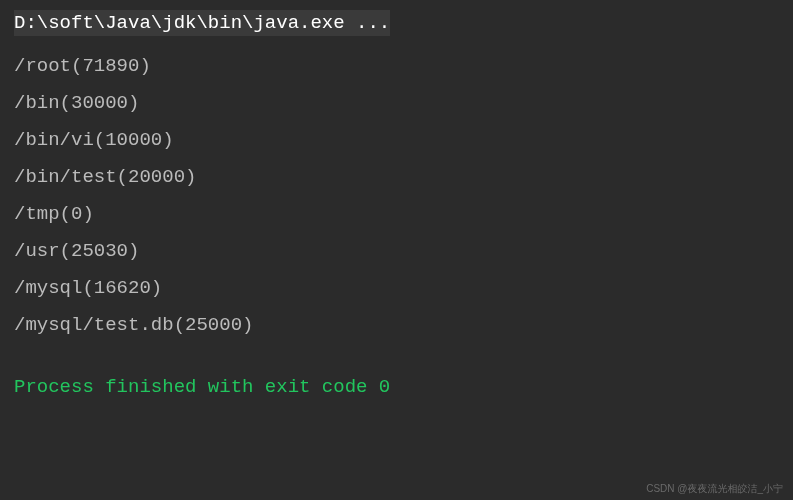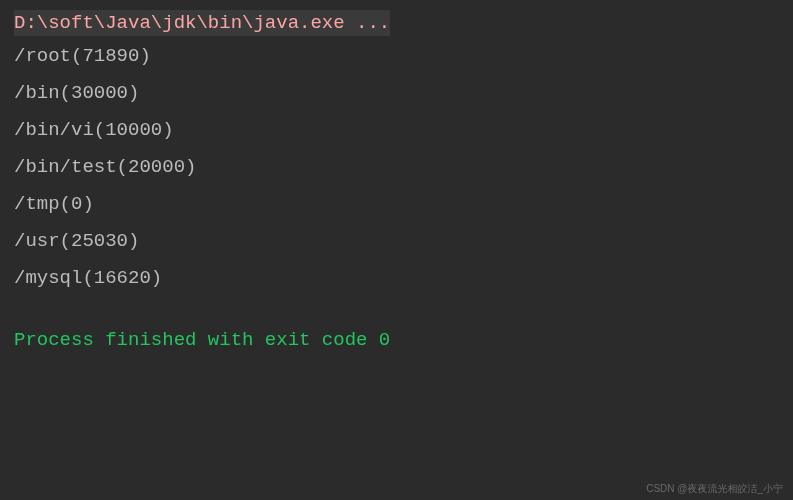--- a/index.html
+++ b/index.html
@@ -13,24 +13,24 @@
       background: #2b2b2b;
       font-family: 'Consolas', 'Monaco', 'Courier New', monospace;
       font-size: 19px;
       color: #bbbbbb;
       padding: 10px 14px;
       position: relative;
       overflow: hidden;
     }
     .command-line {
       background: #3a3a3a;
-      color: #fca5a5;
+      color: #ffffff;
       padding: 2px 0;
       display: inline-block;
-      margin-bottom: 2px;
+      margin-bottom: 12px;
     }
     .output-line {
       color: #bbbbbb;
       line-height: 1.95;
       white-space: pre;
     }
     .exit-line {
       color: #22c55e;
       margin-top: 32px;
       white-space: pre;
@@ -51,18 +51,19 @@
 
 <div class="command-line">D:\soft\Java\jdk\bin\java.exe ...</div>
 <div>
   <div class="output-line">/root(71890)</div>
   <div class="output-line">/bin(30000)</div>
   <div class="output-line">/bin/vi(10000)</div>
   <div class="output-line">/bin/test(20000)</div>
   <div class="output-line">/tmp(0)</div>
   <div class="output-line">/usr(25030)</div>
   <div class="output-line">/mysql(16620)</div>
+  <div class="output-line">/mysql/test.db(25000)</div>
 </div>
 <div class="exit-line">Process finished with exit code 0</div>
 <div class="watermark">CSDN @夜夜流光相皎洁_小宁</div>
 
 
 
 
 </body></html>

